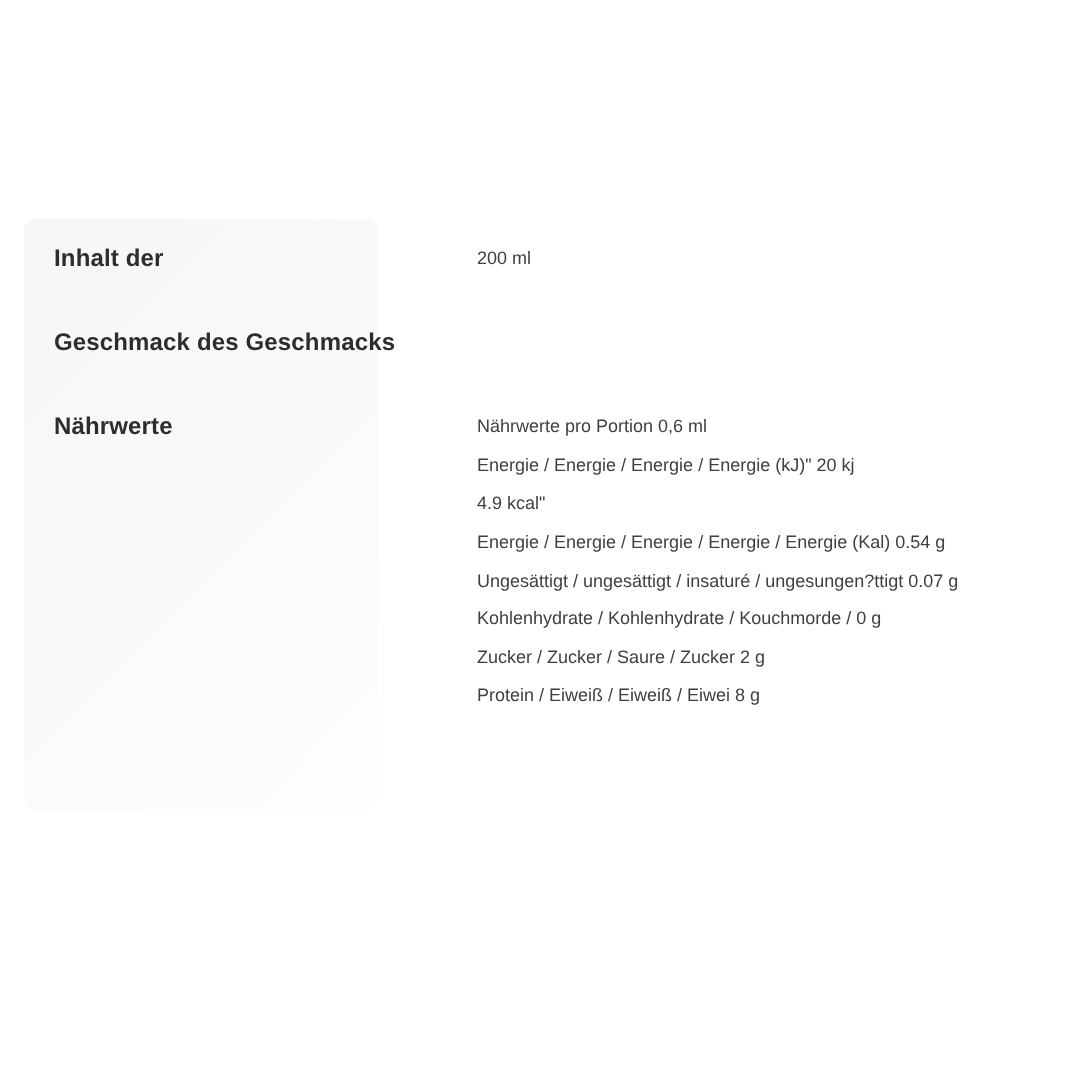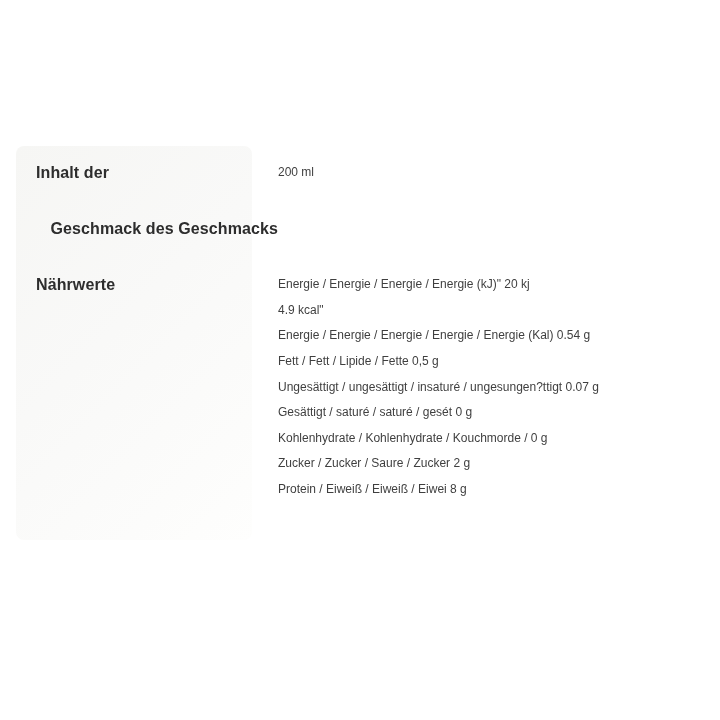--- a/index.html
+++ b/index.html
@@ -26,23 +26,24 @@
   }
   .spec-table {
     position: absolute;
     left: 36px;
     top: 146px;
     right: 30px;
   }
   .spec-row {
     display: flex;
     align-items: flex-start;
+    gap: 40px;
   }
   .spec-row.r0 { margin-top: 14px; }
-  .spec-row.r1 { margin-top: 30px; text-align: right; }
+  .spec-row.r1 { margin-top: 30px; }
   .spec-row.r2 { margin-top: 31px; }
   .spec-label {
     flex: 0 0 242px;
     font-size: 16px;
     font-weight: 700;
     color: #2d2d2d;
     line-height: 25.6px;
     letter-spacing: 0.1px;
   }
   .spec-value {
@@ -72,26 +73,25 @@
       </div>
     </div>
 
     <div class="spec-row r1">
       <div class="spec-label">Geschmack des Geschmacks</div>
     </div>
 
     <div class="spec-row r2">
       <div class="spec-label">Nährwerte</div>
       <div class="spec-value">
+        <span class="value-line">Nährwerte pro Portion 0,6 ml</span>
         <span class="value-line">Energie / Energie / Energie / Energie (kJ)" 20 kj</span>
         <span class="value-line">4.9 kcal"</span>
         <span class="value-line">Energie / Energie / Energie / Energie / Energie (Kal) 0.54 g</span>
-        <span class="value-line">Fett / Fett / Lipide / Fette 0,5 g</span>
         <span class="value-line">Ungesättigt / ungesättigt / insaturé / ungesungen?ttigt 0.07 g</span>
-        <span class="value-line">Gesättigt / saturé / saturé / gesét 0 g</span>
         <span class="value-line">Kohlenhydrate / Kohlenhydrate / Kouchmorde / 0 g</span>
         <span class="value-line">Zucker / Zucker / Saure / Zucker 2 g</span>
         <span class="value-line">Protein / Eiweiß / Eiweiß / Eiwei 8 g</span>
       </div>
     </div>
 
   </div>
 </div>
 
 </body></html>

